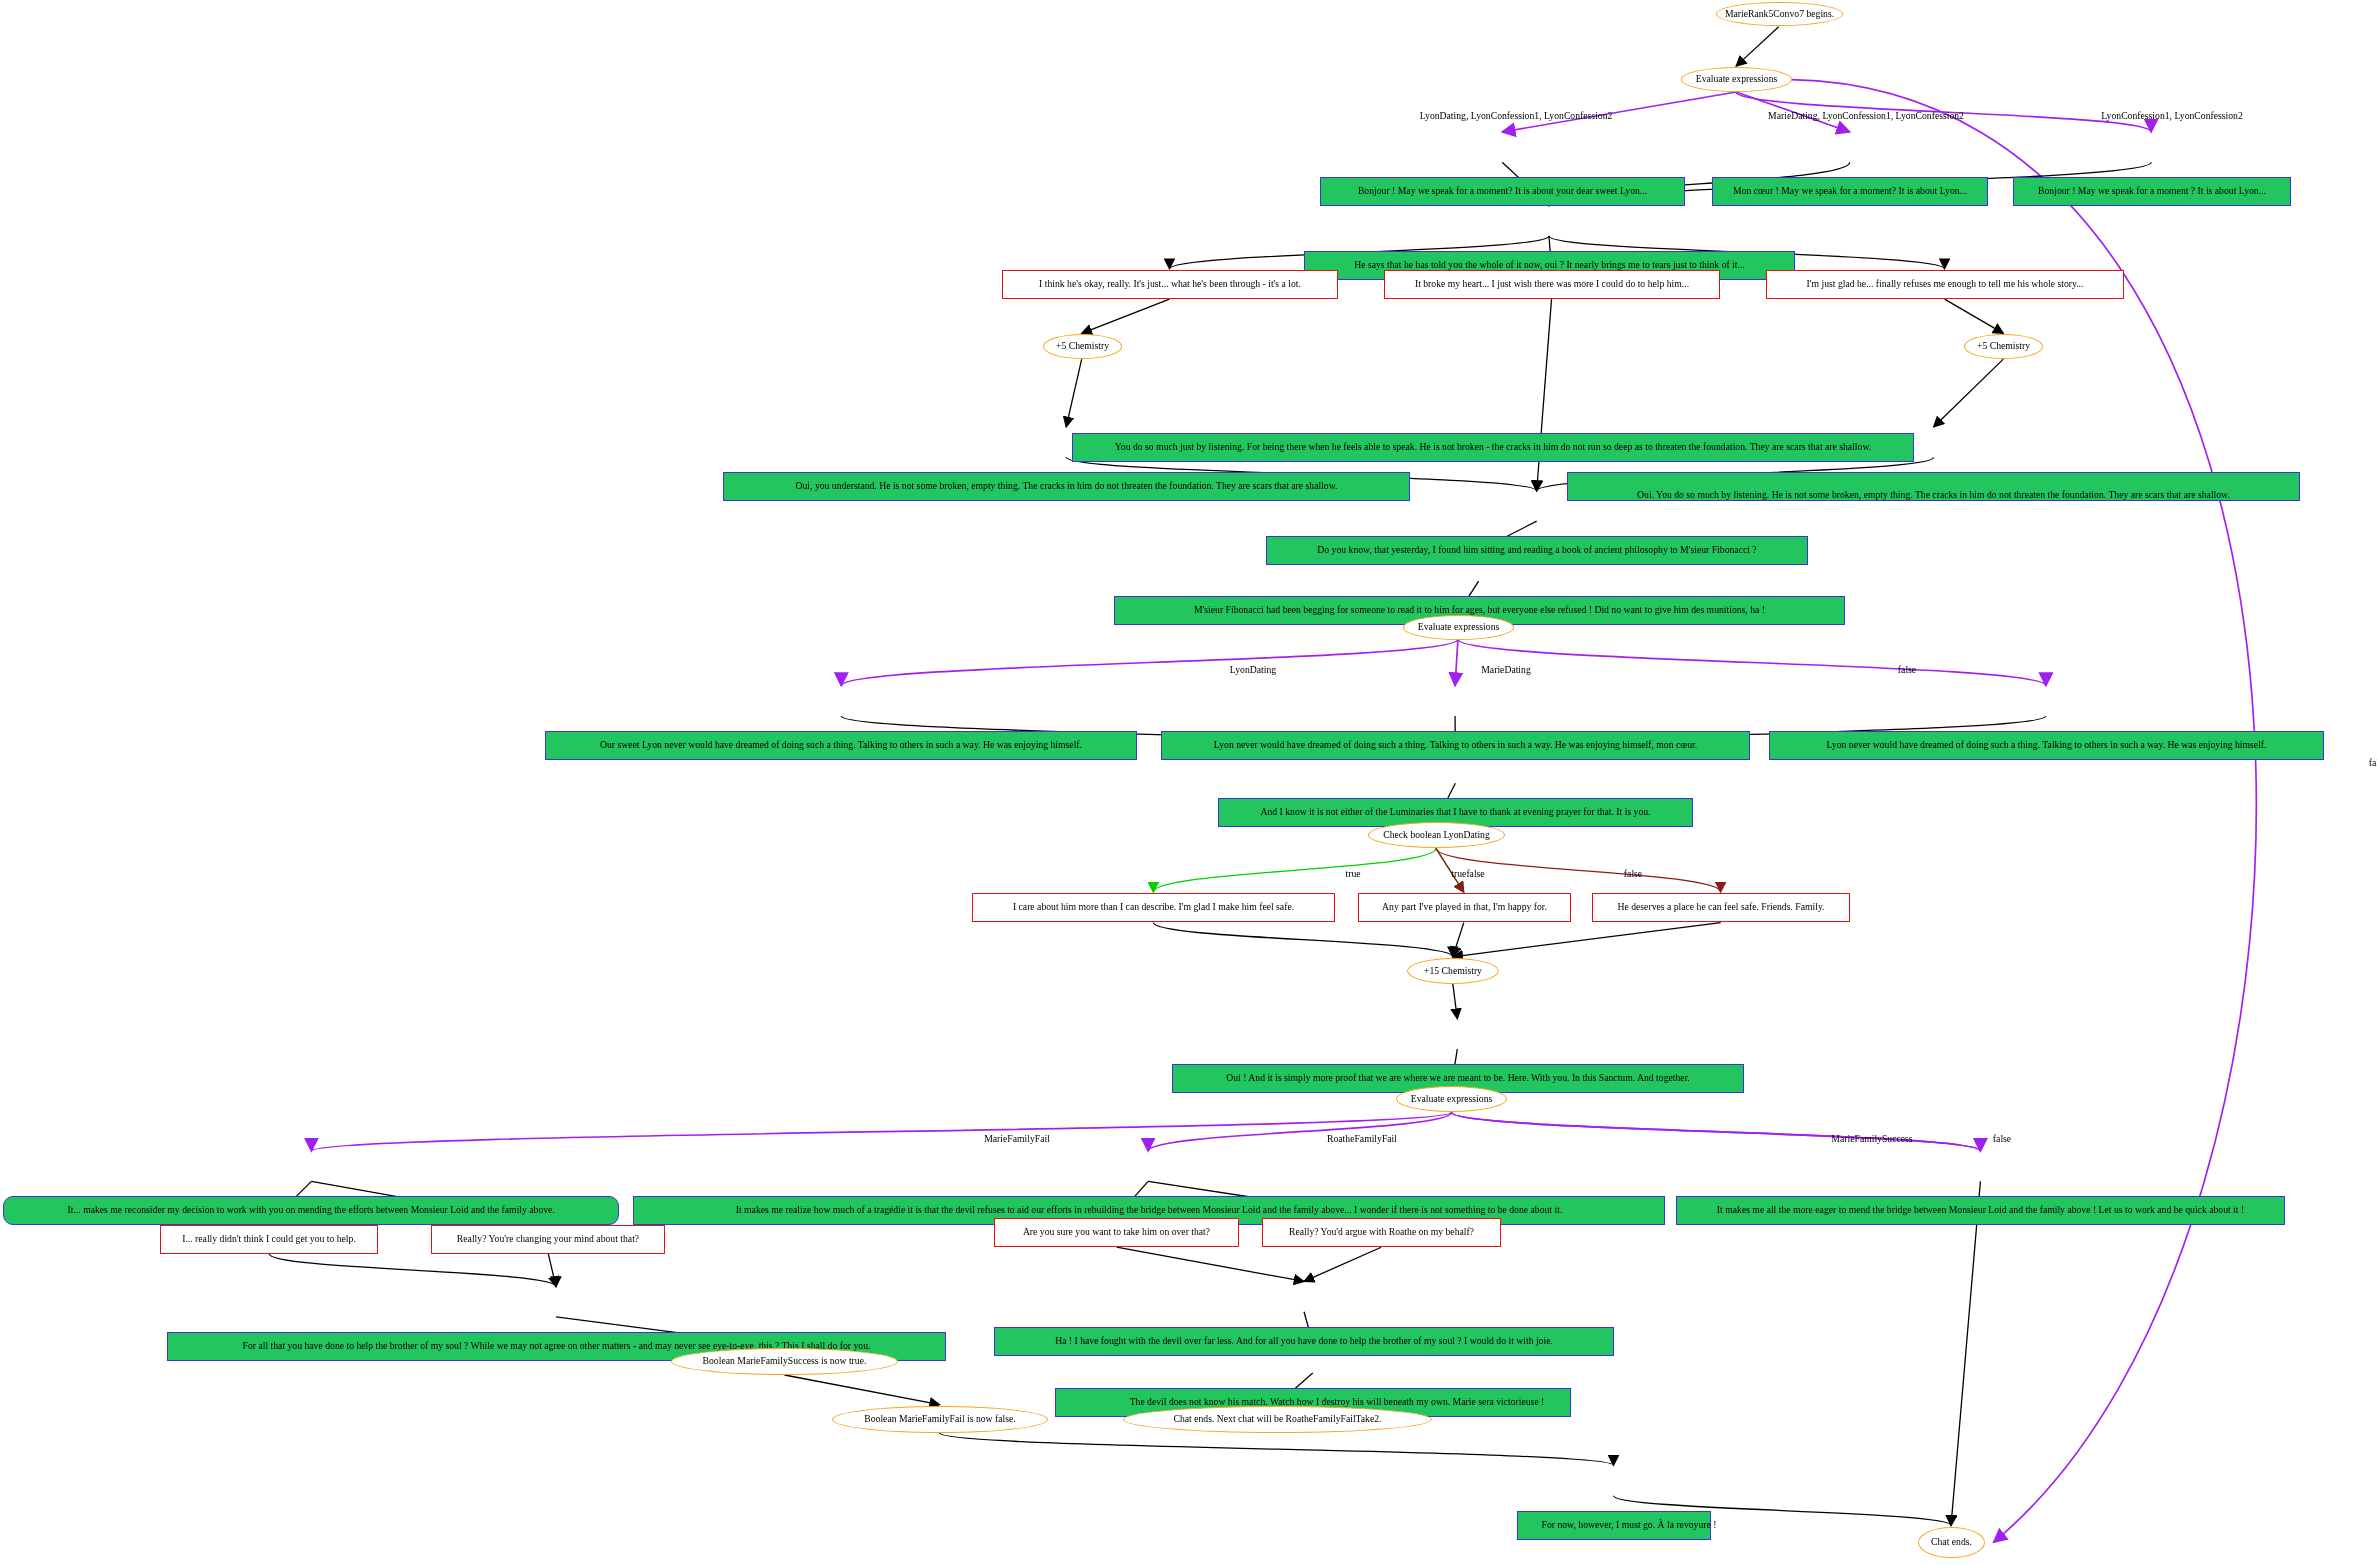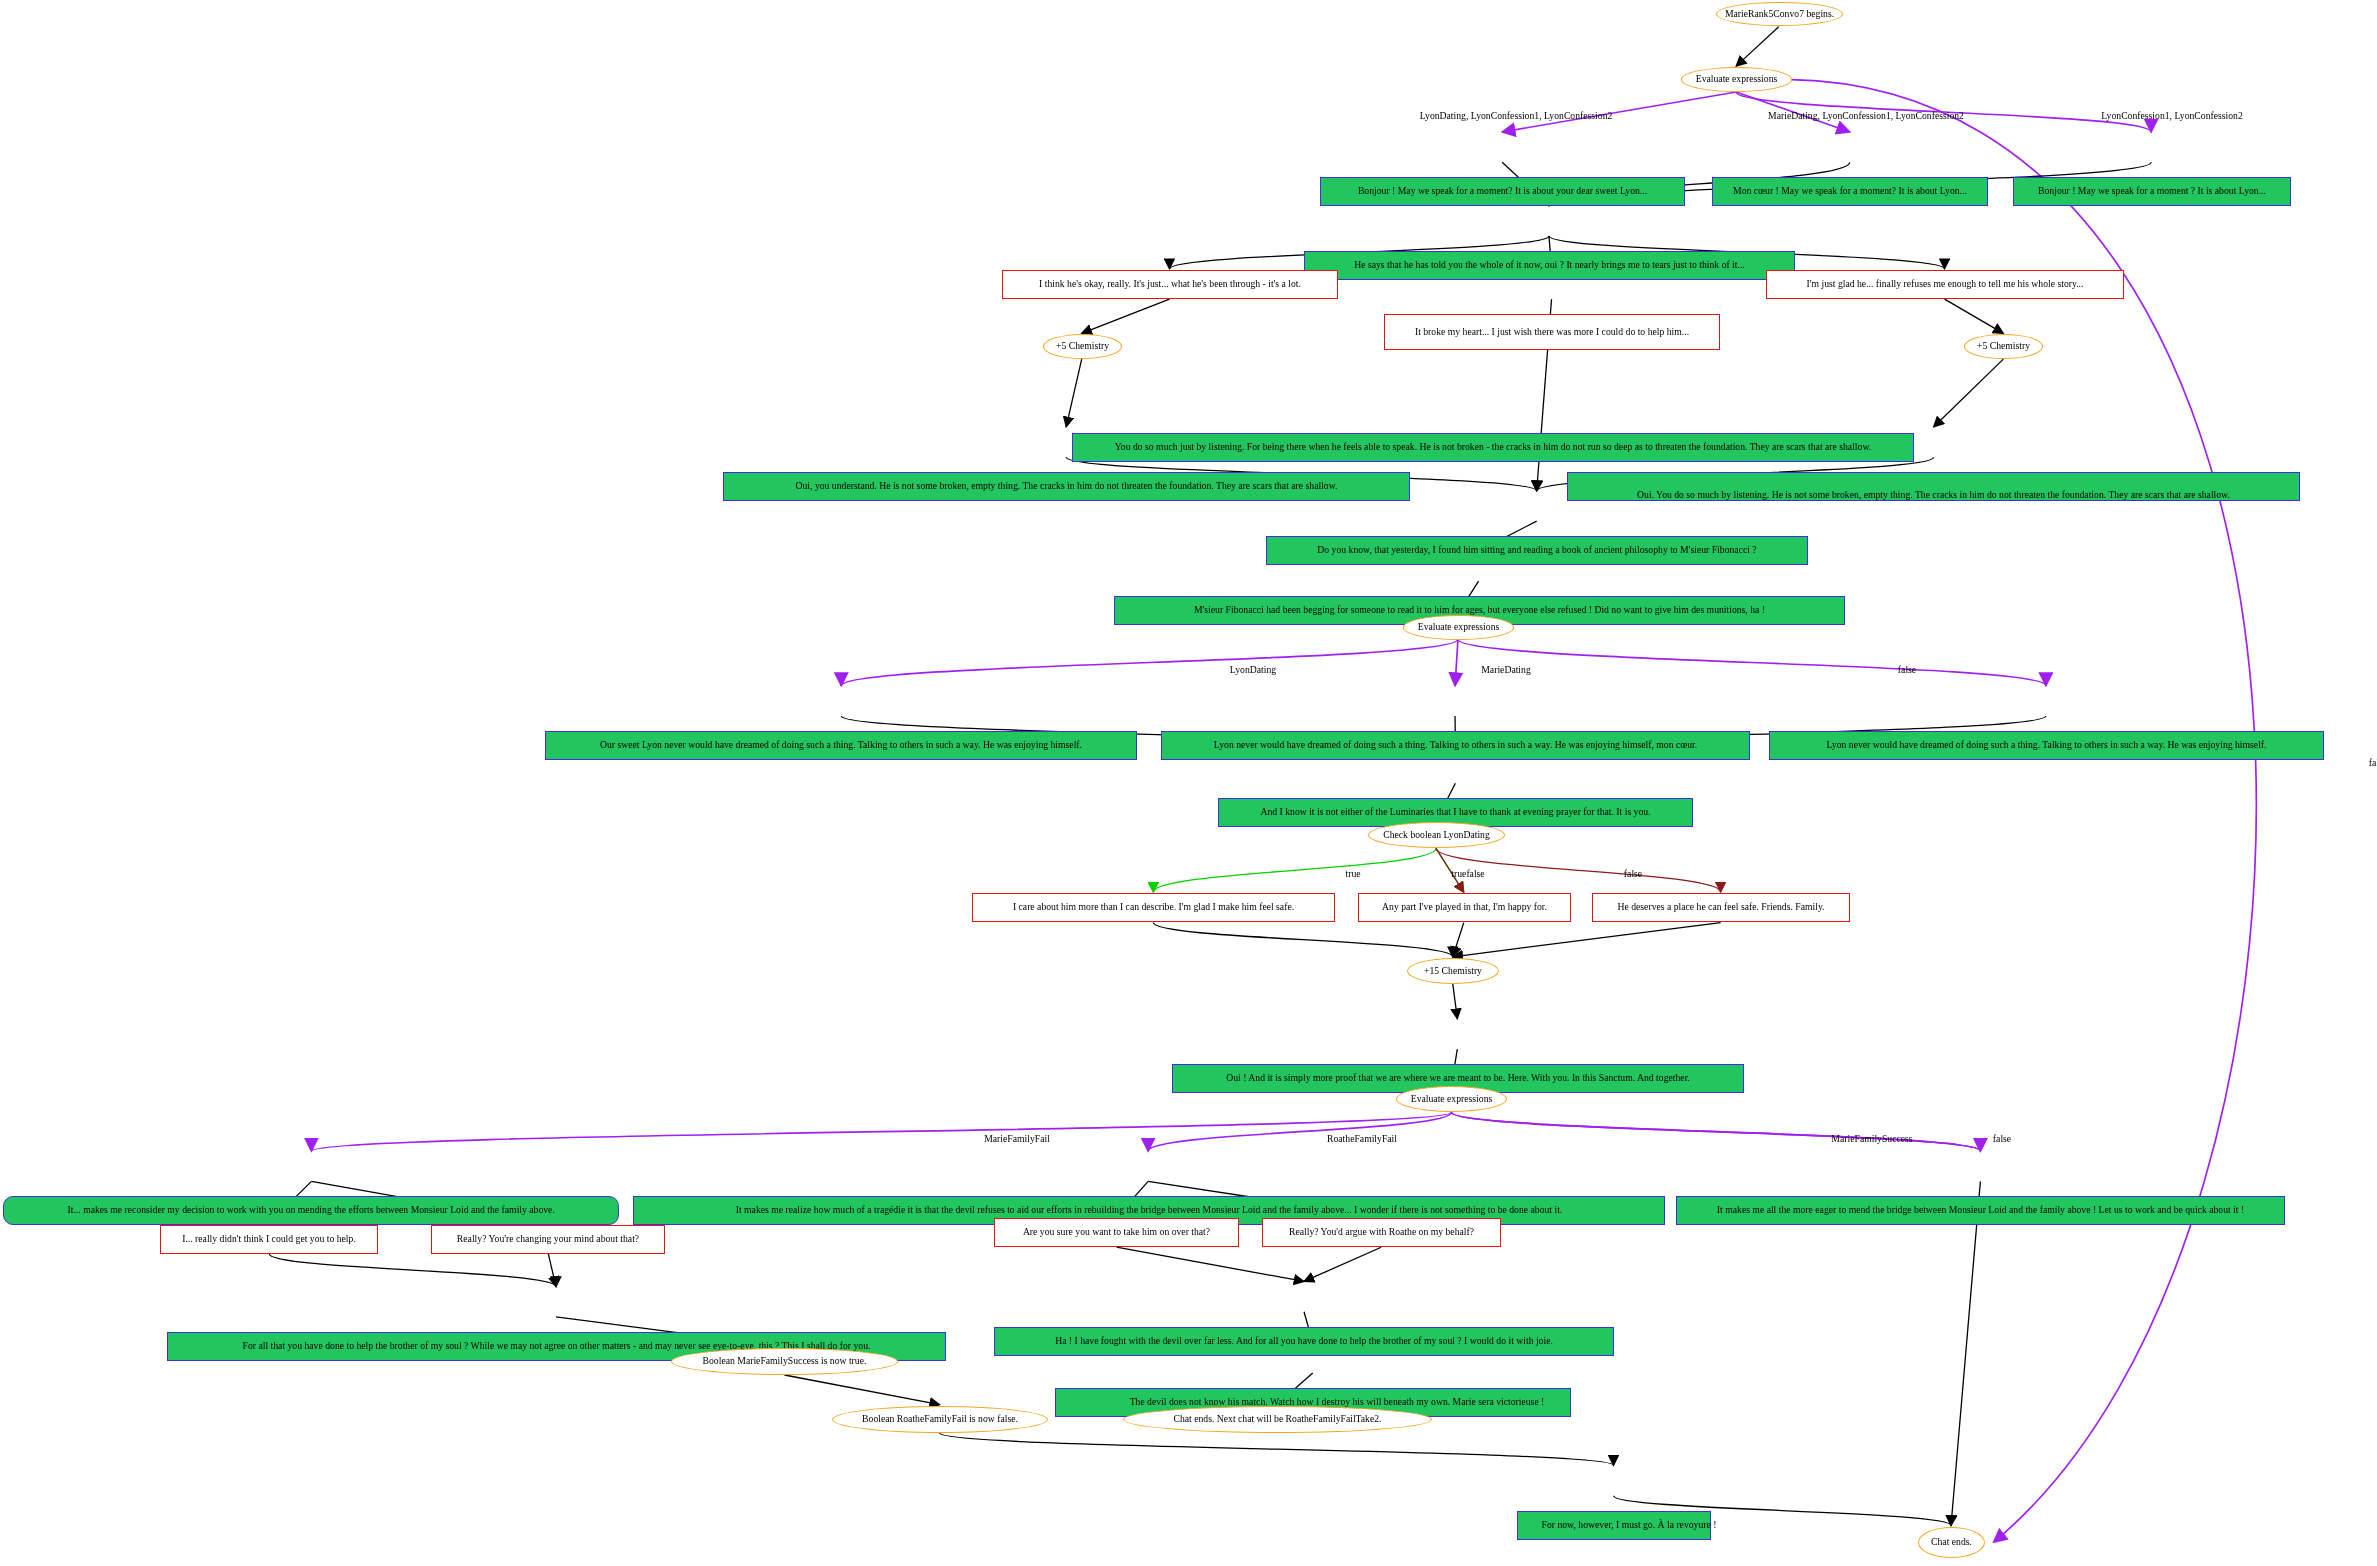--- a/index.html
+++ b/index.html
@@ -129,21 +129,21 @@
       </div>
       <div class="node npc" style="left: 2013px; top: 133px; width: 278px; height: 29px;">
         <span class="lbl">Bonjour ! May we speak for a moment ? It is about Lyon...</span>
       </div>
       <div class="node npc" style="left: 1304px; top: 207px; width: 491px; height: 29px;">
         <span class="lbl">He says that he has told you the whole of it now, oui ? It nearly brings me to tears just to think of it...</span>
       </div>
       <div class="node player" style="left: 1002px; top: 270px; width: 336px; height: 29px; justify-content: center;">
         <span class="lbl">I think he's okay, really. It's just... what he's been through - it's a lot.</span>
       </div>
-      <div class="node player" style="left: 1384px; top: 270px; width: 336px; height: 36px; margin-top: 44px;">
+      <div class="node player" style="left: 1384px; top: 270px; width: 336px; height: 29px;">
         <span class="lbl">It broke my heart... I just wish there was more I could do to help him...</span>
       </div>
       <div class="node player" style="left: 1766px; top: 270px; width: 358px; height: 29px;">
         <span class="lbl">I'm just glad he... finally refuses me enough to tell me his whole story...</span>
       </div>
       <div class="node ell" style="left: 1043px; top: 334px; width: 79px; height: 24.5px;">
         <span class="lbl">+5 Chemistry</span>
       </div>
       <div class="node ell" style="left: 1964px; top: 334px; width: 79px; height: 24.5px;">
         <span class="lbl">+5 Chemistry</span>
@@ -226,21 +226,21 @@
       <div class="node npc" style="left: 994px; top: 1283px; width: 620px; height: 29px;">
         <span class="lbl">Ha ! I have fought with the devil over far less. And for all you have done to help the brother of my soul ? I would do it with joie.</span>
       </div>
       <div class="node ell" style="left: 671px; top: 1348px; width: 227px; height: 27px;">
         <span class="lbl">Boolean MarieFamilySuccess is now true.</span>
       </div>
       <div class="node npc" style="left: 1055px; top: 1344px; width: 516px; height: 29px; padding-left: 48px;">
         <span class="lbl">The devil does not know his match. Watch how I destroy his will beneath my own. Marie sera victorieuse !</span>
       </div>
       <div class="node ell" style="left: 832px; top: 1406px; width: 216px; height: 27px;">
-        <span class="lbl">Boolean RoatheFamilyFail is now false.</span>
+        <span class="lbl">Boolean MarieFamilyFail is now false.</span>
       </div>
       <div class="node ell" style="left: 1123px; top: 1406px; width: 309px; height: 27px;">
         <span class="lbl">Chat ends. Next chat will be RoatheFamilyFailTake2.</span>
       </div>
       <div class="node npc" style="left: 1517px; top: 1467px; width: 194px; height: 29px; padding-left: 30px;">
         <span class="lbl">For now, however, I must go. À la revoyure !</span>
       </div>
       <div class="node ell" style="left: 1918px; top: 1527px; width: 67px; height: 31px;">
         <span class="lbl">Chat ends.</span>
       </div>

